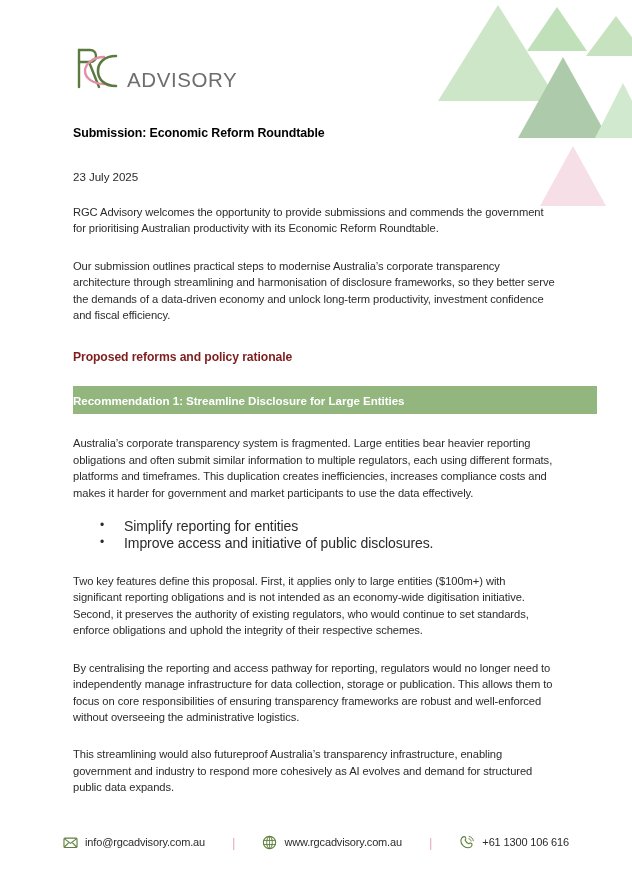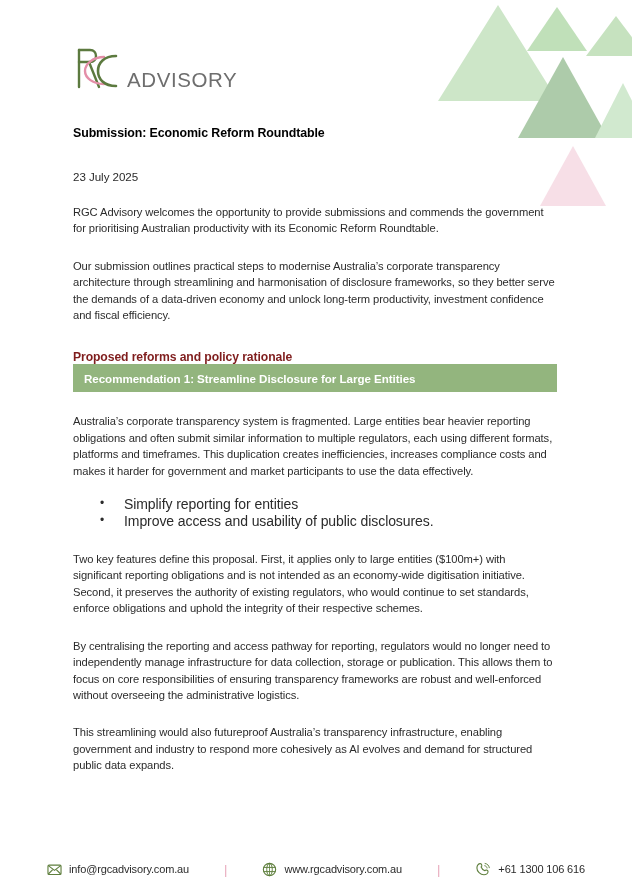--- a/index.html
+++ b/index.html
@@ -82,27 +82,28 @@
   }
   h2.section-head {
     font-size: 12.2px;
     font-weight: bold;
     color: #7f1d1d;
     margin: 27px 0 0 0;
     letter-spacing: -0.1px;
   }
 
   .rec-banner {
-    width: 484px;
+    margin-top: 22px;
+    width: 524px;
     height: 28px;
     background: #93b57e;
     display: flex;
     align-items: center;
     box-sizing: border-box;
-    padding-left: 11px;
+    padding-left: 0;
   }
   .rec-banner-text {
     color: #ffffff;
     font-size: 11.6px;
     font-weight: bold;
     letter-spacing: -0.05px;
   }
 
   ul.bullets {
     margin: 17px 0 0 0;
@@ -124,26 +125,26 @@
     top: -1px;
     font-size: 12px;
     color: #2b2b2b;
   }
 
   
   #footer {
     position: absolute;
     left: 0;
     right: 0;
-    top: 856px;
+    top: 829px;
     height: 26px;
     display: flex;
     align-items: center;
     justify-content: center;
-    gap: 16px;
+    gap: 8px;
   }
   .f-item {
     display: flex;
     align-items: center;
     gap: 7px;
   }
   .f-text {
     font-size: 11px;
     color: #2b2b2b;
     letter-spacing: -0.15px;
@@ -197,21 +198,21 @@
 
   <div class="rec-banner">
     <span class="rec-banner-text">Recommendation 1: Streamline Disclosure for Large Entities</span>
   </div>
 
   <p class="para">Australia’s corporate transparency system is fragmented. Large entities bear heavier reporting obligations and often submit similar information to multiple regulators, each using different formats, platforms and timeframes. This duplication creates inefficiencies, increases compliance costs and makes it harder for government and market participants to use the data effectively.</p>
 
 
   <ul class="bullets" id="bullet-list">
       <li>Simplify reporting for entities</li>
-      <li>Improve access and usability of public disclosures.</li>
+      <li>Improve access and initiative of public disclosures.</li>
     </ul>
 
   <p class="para">Two key features define this proposal. First, it applies only to large entities ($100m+) with significant reporting obligations and is not intended as an economy-wide digitisation initiative. Second, it preserves the authority of existing regulators, who would continue to set standards, enforce obligations and uphold the integrity of their respective schemes.</p>
 
   <p class="para">By centralising the reporting and access pathway for reporting, regulators would no longer need to independently manage infrastructure for data collection, storage or publication. This allows them to focus on core responsibilities of ensuring transparency frameworks are robust and well-enforced without overseeing the administrative logistics.</p>
 
   <p class="para">This streamlining would also futureproof Australia’s transparency infrastructure, enabling government and industry to respond more cohesively as AI evolves and demand for structured public data expands.</p>
 
 </div>
 

